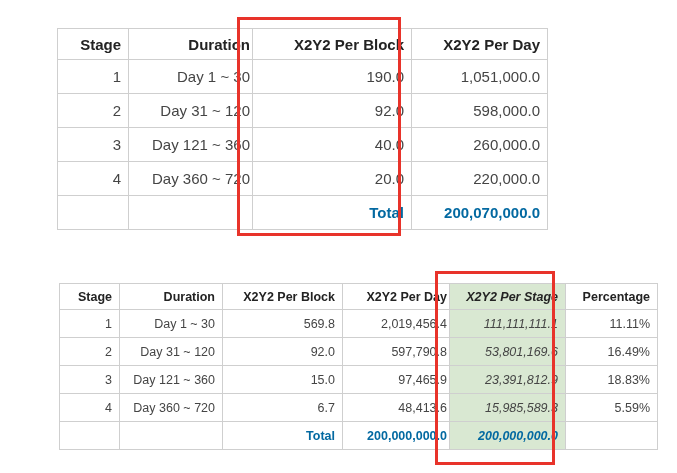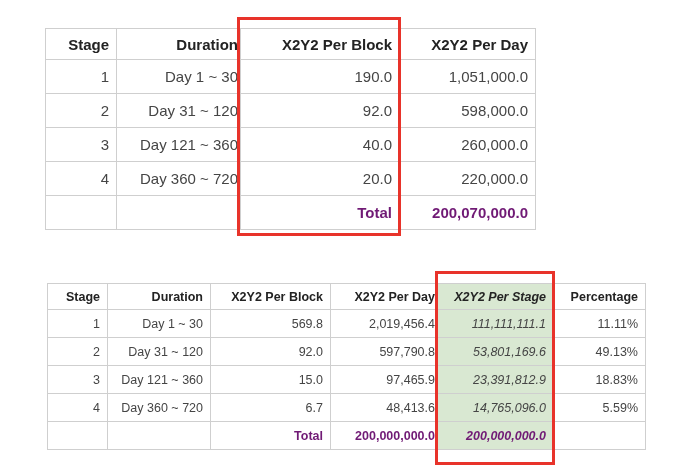--- a/index.html
+++ b/index.html
@@ -15,35 +15,36 @@
     position: relative;
     width: 677px;
     height: 473px;
     background: #ffffff;
   }
   table {
     position: absolute;
     border-collapse: collapse;
     table-layout: fixed;
     background: #ffffff;
+    margin-left: 12px;
   }
   td, th {
     border: 1px solid #cfcfcf;
     text-align: right;
     vertical-align: middle;
     padding: 0 7px 0 0;
     color: #454545;
     white-space: nowrap;
     overflow: hidden;
   }
   th {
     font-weight: bold;
     color: #232323;
   }
-  .bold { font-weight: bold; color: #701a75; }
+  .bold { font-weight: bold; color: #0369a1; }
 
   
   #t1 { left: 45px; top: 28px; font-size: 15px; }
   #t1 th { height: 30px; }
   #t1 td { height: 33px; }
   #t1 .tight { padding-right: 2px; }
 
   
   #t2 { left: 47px; top: 283px; font-size: 12.5px; }
   #t2 th { height: 25px; }
@@ -138,36 +139,36 @@
       <td class="tight">2,019,456.4</td>
       <td class="green">111,111,111.1</td>
       <td>11.11%</td>
     </tr>
     <tr>
       <td>2</td>
       <td>Day 31 ~ 120</td>
       <td>92.0</td>
       <td class="tight">597,790.8</td>
       <td class="green">53,801,169.6</td>
-      <td>49.13%</td>
+      <td>16.49%</td>
     </tr>
     <tr>
       <td>3</td>
       <td>Day 121 ~ 360</td>
       <td>15.0</td>
       <td class="tight">97,465.9</td>
       <td class="green">23,391,812.9</td>
       <td>18.83%</td>
     </tr>
     <tr>
       <td>4</td>
       <td>Day 360 ~ 720</td>
       <td>6.7</td>
       <td class="tight">48,413.6</td>
-      <td class="green">14,765,096.0</td>
+      <td class="green">15,985,589.3</td>
       <td>5.59%</td>
     </tr>
     <tr>
       <td></td>
       <td></td>
       <td class="bold">Total</td>
       <td class="bold tight">200,000,000.0</td>
       <td class="bold green">200,000,000.0</td>
       <td></td>
     </tr>

